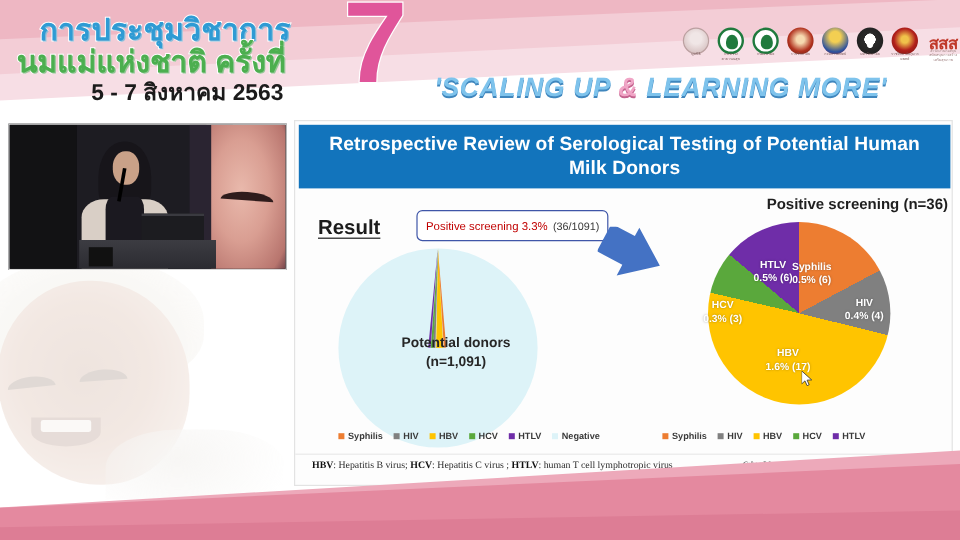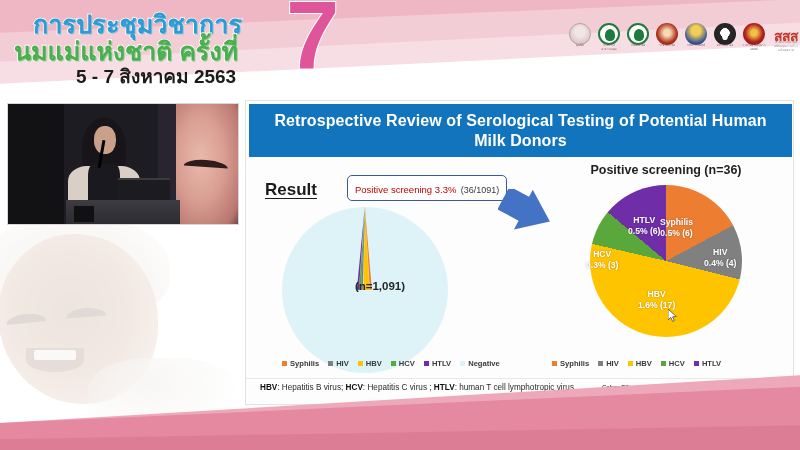--- a/index.html
+++ b/index.html
@@ -262,21 +262,21 @@
     transform: translate(-1.2px,-83px) rotate(4.8deg);
   }
   #pie-left-label {
     position: absolute; left: 0; top: 72px; width: 196px; text-align: center;
     font-size: 11.5px; font-weight: bold; color: #262626; line-height: 1.35;
   }
 
   
   #pie-right-wrap { position: absolute; left: 296px; top: 62px; width: 248px; height: 216px; }
   #pie-right-title {
-    position: absolute; left: 0; top: 0; width: 248px; text-align: center;
+    position: absolute; left: 0; top: 0; width: 248px; text-align: right;
     font-size: 12.5px; font-weight: bold; color: #1f1f1f;
   }
   #pie-right {
     position: absolute; left: 48px; top: 22px; width: 152px; height: 152px;
     border-radius: 50%;
     background: conic-gradient(
       #ed7d31 0deg 62deg,
       #808080 62deg 104deg,
       #ffc400 104deg 283deg,
       #5aa83c 283deg 310deg,
@@ -303,20 +303,21 @@
   }
   .legend .li { display: flex; align-items: center; gap: 3px; white-space: nowrap; }
   .legend .sw { width: 5px; height: 5px; display: inline-block; }
   #legend-left  { left: 36px;  top: 258px; }
   #legend-right { left: 306px; top: 258px; }
 
   
   #slide-footer {
     position: absolute; left: 0; bottom: 4px; width: 549px; height: 22px;
     border-top: 1px solid #e9e9e9;
+    font-family: Liberation Serif, serif;
   }
   #abbrev {
     position: absolute; left: 14px; top: 4px;
     font-size: 8.2px; color: #2b2b2b; white-space: nowrap;
   }
   #abbrev b { color: #111; }
   #citation {
     position: absolute; right: 8px; top: 5px;
     font-size: 5.6px; font-style: italic; font-weight: bold;
     color: #4a4a4a; white-space: nowrap;
@@ -340,20 +341,23 @@
     <div class="teeth"></div>
     <div class="body"></div>
   </div>
 
   <div id="header">
     <div id="thai-line-1">การประชุมวิชาการ</div>
     <div id="thai-line-2">นมแม่แห่งชาติ ครั้งที่</div>
     <div id="thai-date">5 - 7 สิงหาคม 2563</div>
     <div id="big-seven">7</div>
 
+    <div id="tagline">
+      <span class="w">'SCALING UP </span><span class="amp">&amp;</span><span class="w"> LEARNING MORE'</span>
+    </div>
 
     <div id="logo-strip">
       <div class="logo lg-1">
           <span class="disc"></span>
           <span class="cap">มูลนิธิ</span>
         </div>
       <div class="logo lg-2">
           <span class="disc"></span>
           <span class="cap">กระทรวงสาธารณสุข</span>
         </div>
@@ -415,20 +419,21 @@
     </svg>
 
     <div id="pie-left-wrap">
       <div id="pie-left">
         <span class="sliver" id="sl-hbv"></span>
         <span class="sliver" id="sl-syph"></span>
         <span class="sliver" id="sl-hiv"></span>
         <span class="sliver" id="sl-hcv"></span>
         <span class="sliver" id="sl-htlv"></span>
         <div id="pie-left-label">
+          <div>Potential donors</div>
           <div>(n=1,091)</div>
         </div>
       </div>
     </div>
 
     <div id="pie-right-wrap">
       <div id="pie-right-title">Positive screening (n=36)</div>
       <div id="pie-right"></div>
 
       <div class="pie-lab" id="lab-syphilis">

